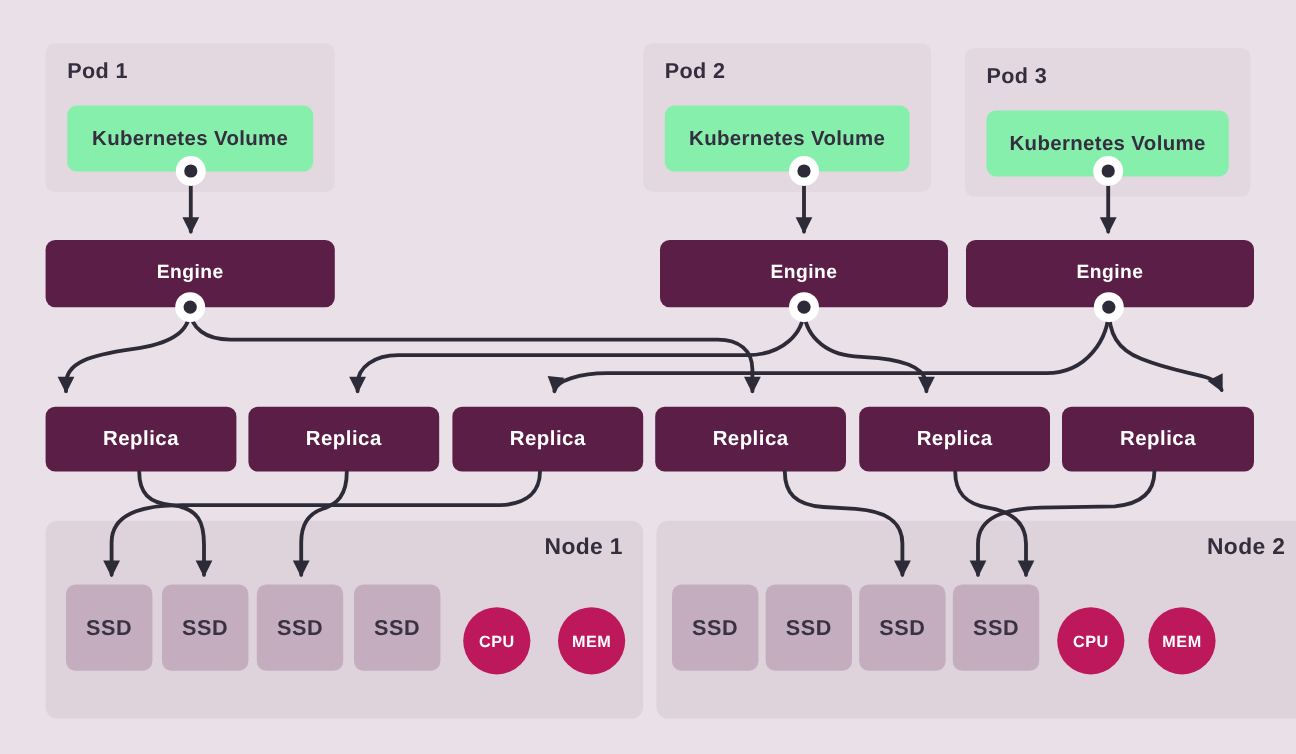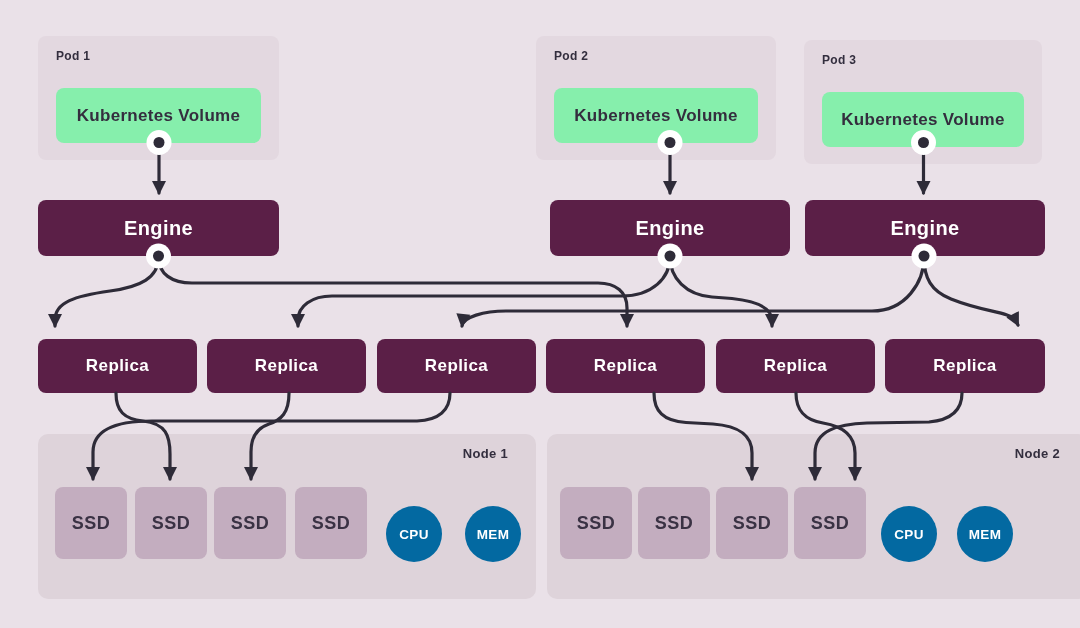--- a/index.html
+++ b/index.html
@@ -1,32 +1,32 @@
 <!DOCTYPE html>
 <html><head>
 <meta charset="utf-8">
 <style>
   html,body{margin:0;padding:0;background:#eae1e8;}
   #stage{
     position:relative;width:1080px;height:628px;background:#eae1e8;overflow:hidden;
     font-family:"Liberation Sans","DejaVu Sans",sans-serif;font-weight:bold;
   }
   .pod{position:absolute;background:#e3d8e0;border-radius:8px;}
-  .pod-label{position:absolute;left:18px;top:13px;font-size:12px;color:#332e3e;letter-spacing:.3px;}
+  .pod-label{position:absolute;left:18px;top:13px;font-size:18px;color:#332e3e;letter-spacing:.3px;}
   .kv{position:absolute;background:#86efac;border-radius:8px;display:flex;align-items:center;justify-content:center;
       font-size:17px;color:#342e3e;letter-spacing:.3px;}
   .engine,.replica{position:absolute;background:#5b1f47;border-radius:8px;display:flex;align-items:center;justify-content:center;
       color:#ffffff;letter-spacing:.4px;}
-  .engine{font-size:20px;}
+  .engine{font-size:16px;}
   .replica{font-size:17px;}
   .node{position:absolute;background:#ded3da;border-radius:10px;}
-  .node-label{position:absolute;right:28px;top:12px;font-size:13px;color:#332e3e;letter-spacing:.3px;margin-left:11px;}
+  .node-label{position:absolute;right:17px;top:12px;font-size:19px;color:#332e3e;letter-spacing:.3px;margin-left:11px;}
   .ssd{position:absolute;background:#c3adbf;border-radius:8px;display:flex;align-items:center;justify-content:center;
       font-size:18px;color:#3a3244;letter-spacing:.5px;width:72px;height:72px;top:53px;}
-  .chip{position:absolute;width:56px;height:56px;border-radius:50%;background:#0369a1;color:#fff;
+  .chip{position:absolute;width:56px;height:56px;border-radius:50%;background:#be185d;color:#fff;
       display:flex;align-items:center;justify-content:center;font-size:13.5px;letter-spacing:.4px;}
   svg.overlay{position:absolute;left:0;top:0;pointer-events:none;}
   .edge{fill:none;stroke:#2e2b38;stroke-width:3.2;stroke-linecap:round;}
 </style>
 </head>
 <body>
 
 <div id="stage">
 
   <div class="pod" style="left:38px;top:36px;width:241px;height:124px;">

